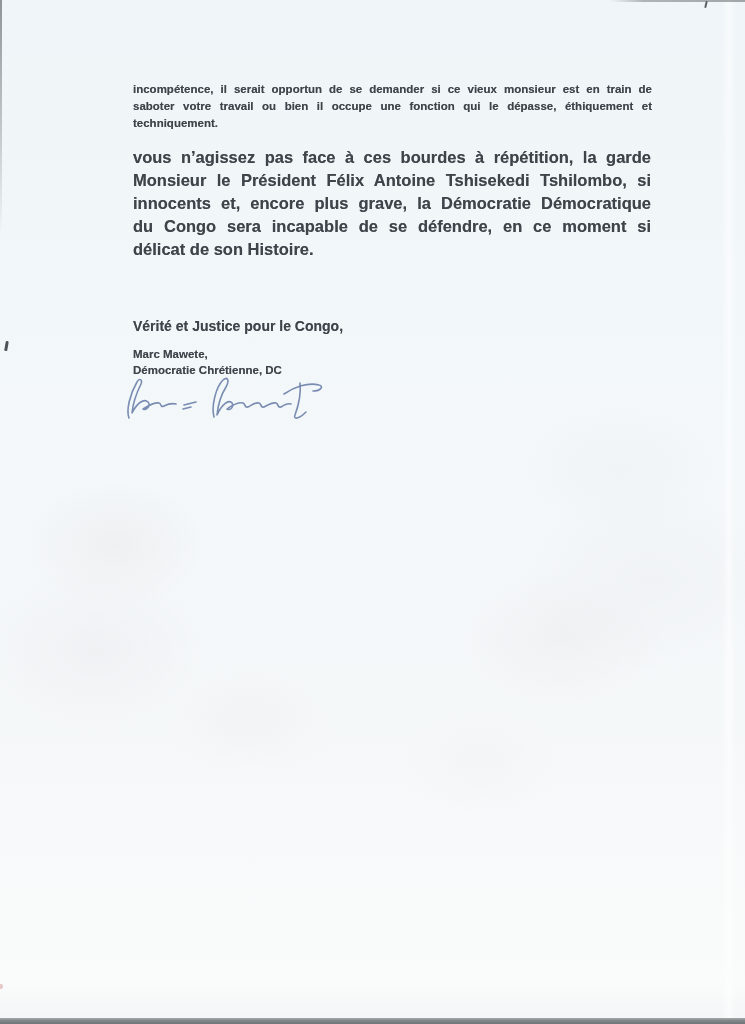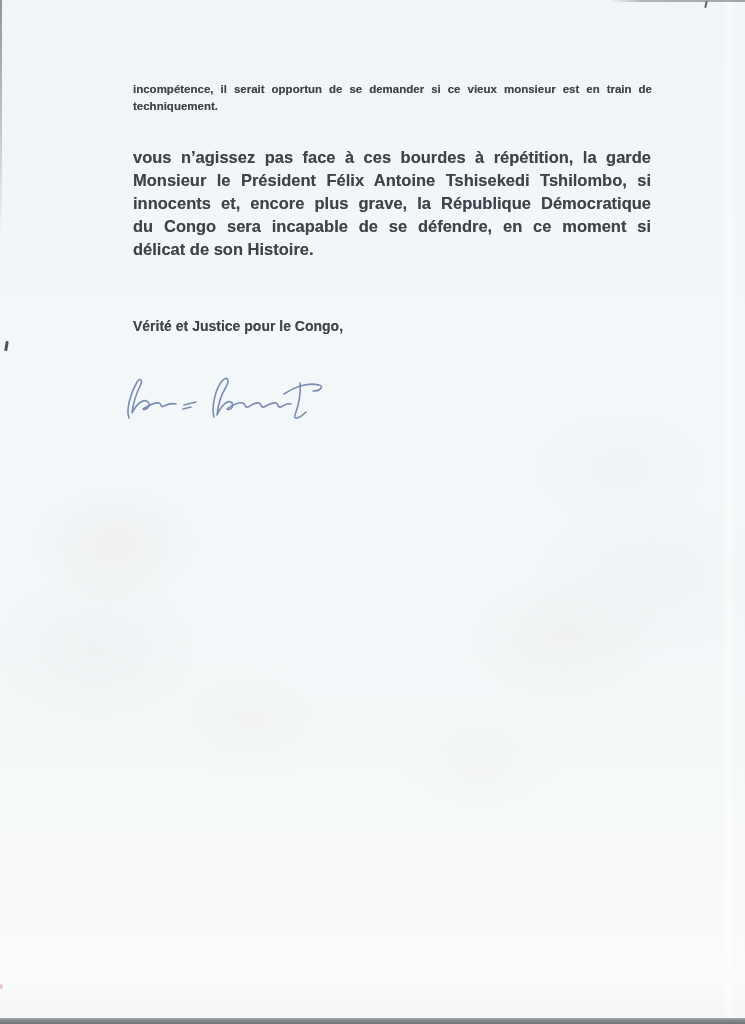--- a/index.html
+++ b/index.html
@@ -134,34 +134,39 @@
   <div class="edge-left"></div>
   <div class="edge-top-right"></div>
   <div class="tick-top-right"></div>
   <div class="mark-left"></div>
   <div class="dot-left-low"></div>
 
   <div class="letter-body">
 
     <div class="para small">
         <div class="line">incompétence, il serait opportun de se demander si ce vieux monsieur est en train de</div>
+        <div class="line">saboter votre travail ou bien il occupe une fonction qui le dépasse, éthiquement et</div>
         <div class="line last">techniquement.</div>
       </div>
 
     <div class="para large">
         <div class="line">vous n’agissez pas face à ces bourdes à répétition, la garde</div>
         <div class="line">Monsieur le Président Félix Antoine Tshisekedi Tshilombo, si</div>
-        <div class="line">innocents et, encore plus grave, la République Démocratique</div>
+        <div class="line">innocents et, encore plus grave, la Démocratie Démocratique</div>
         <div class="line">du Congo sera incapable de se défendre,  en ce moment si</div>
         <div class="line last">délicat de son Histoire.</div>
       </div>
 
 
     <div class="motto">Vérité et Justice pour le Congo,</div>
 
+    <div class="signer">
+      <div>Marc Mawete,</div>
+      <div>Démocratie Chrétienne, DC</div>
+    </div>
 
     <svg class="signature" viewBox="0 0 230 56" aria-hidden="true">
 
       <path d="M 26 46 C 23 38 27 22 34 10 C 36 6 40 7 38 12 C 34 20 30 31 29 41 C 34 31 41 26 45 30 C 48 33 44 39 40 37 C 45 34 51 30 56 31 C 59 32 57 36 61 34 C 65 32 69 31 73 32"></path>
       <path d="M 81 33 L 93 30"></path>
       <path d="M 80 37 L 88 35"></path>
 
       <path d="M 111 45 C 108 34 113 15 120 8 C 124 4 127 8 123 15 C 118 23 115 33 114 43 C 119 32 126 27 129 31 C 131 34 128 39 124 37 C 129 33 136 30 140 31 C 143 32 141 36 145 35 C 149 33 152 30 156 31 C 159 32 157 36 161 35 C 165 33 169 30 173 31 C 176 32 174 36 178 35 C 181 33 185 31 188 32"></path>
       <path d="M 197 11 C 198 20 196 32 192 43 C 190 48 196 47 203 40"></path>
       <path d="M 181 22 C 191 15 205 10 216 13 C 221 14 218 19 210 19"></path>

